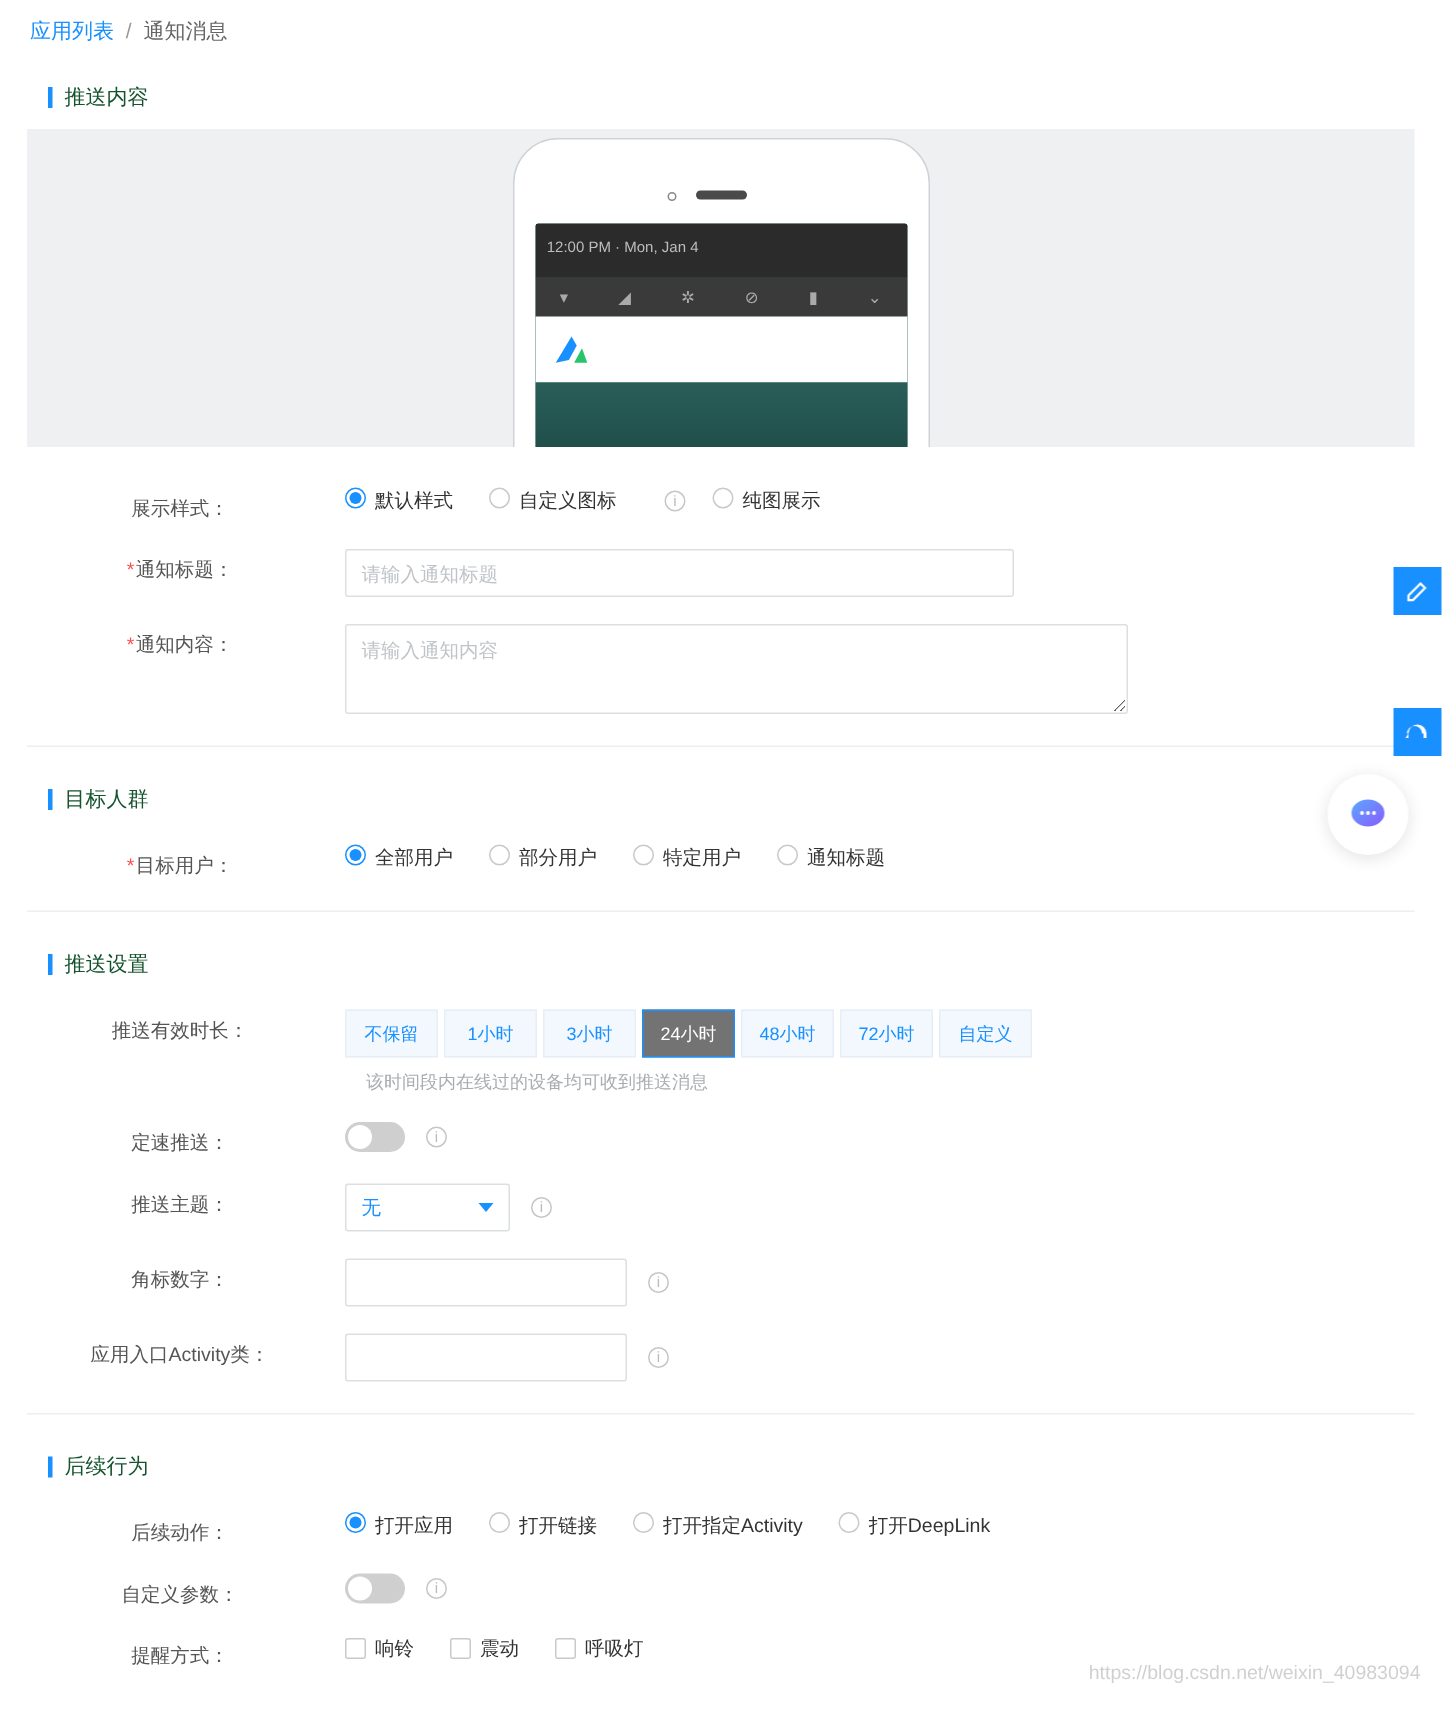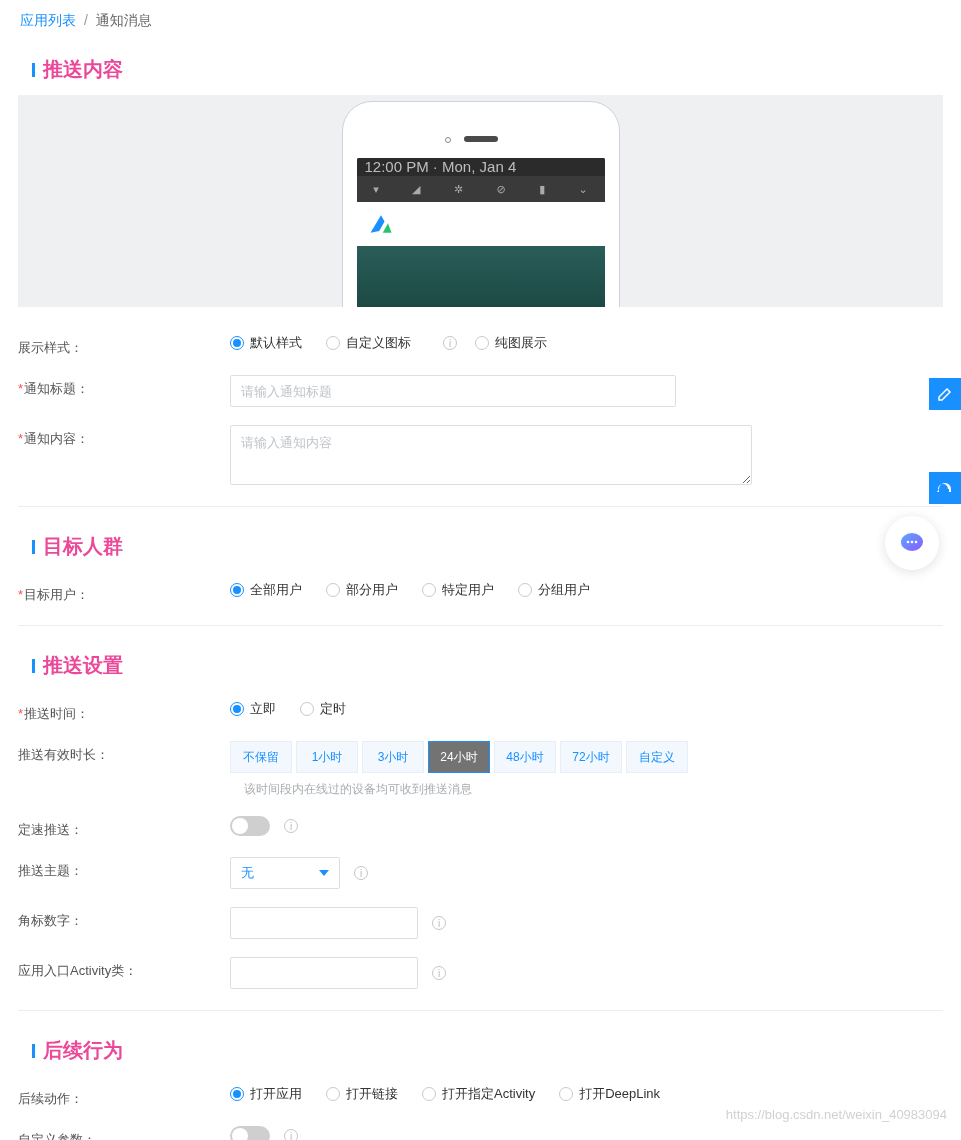--- a/index.html
+++ b/index.html
@@ -2,37 +2,37 @@
 <html><head>
 <meta charset="utf-8">
 <style>
 *{box-sizing:border-box;margin:0;padding:0}
 body{font-family:"Microsoft YaHei","PingFang SC",Arial,sans-serif;font-size:13px;color:#333;background:#fff;width:961px}
 .breadcrumb{padding:12px 20px;font-size:14px}
 .breadcrumb a{color:#1890ff;text-decoration:none}
 .breadcrumb .sep{color:#999;margin:0 4px}
 .breadcrumb .cur{color:#666}
 .card{background:#fff;margin:0 18px}
-.sec-title{display:flex;align-items:center;font-size:20px;color:#ec4899;padding:14px 0 12px 14px;font-weight:700}
+.sec-title{display:flex;align-items:center;font-size:14px;color:#14532d;padding:14px 0 12px 14px;font-weight:400}
 .sec-title::before{content:"";width:3px;height:14px;background:#1890ff;margin-right:8px}
 .preview{background:#eef0f1;height:212px;margin:0 0 18px 0;position:relative;overflow:hidden}
 .phone{position:absolute;left:50%;transform:translateX(-50%);top:6px;width:278px;height:500px;background:#fff;border:1px solid #cfd3d7;border-radius:30px}
 .speaker{position:absolute;top:34px;left:50%;transform:translateX(-50%);width:34px;height:6px;background:#4a4a4a;border-radius:3px}
 .cam{position:absolute;top:35px;left:102px;width:6px;height:6px;border:1px solid #888;border-radius:50%}
 .screen{position:absolute;top:56px;left:14px;right:14px;bottom:14px;background:#1f5a54;border-radius:2px;overflow:hidden}
-.statusbar{height:18px;background:#2b2b2b;color:#bdbdbd;font-size:15px;padding:0 8px}
+.statusbar{height:36px;background:#2b2b2b;color:#bdbdbd;font-size:10px;padding:11px 8px}
 .iconbar{height:26px;background:#3a3a3a;display:flex;align-items:center;justify-content:space-around;color:#aaa;font-size:11px}
 .notif{background:#fff;height:44px;display:flex;align-items:center;padding:0 10px}
 .logo{width:28px;height:28px}
 .wallpaper{height:120px;background:linear-gradient(180deg,#2a5e59 0%,#1a4540 60%,#153a36 100%)}
 .form-row{display:flex;align-items:flex-start;padding:9px 0}
-.form-label{width:212px;text-align:left;color:#555;font-size:13px;padding-right:8px;padding-top:5px;flex-shrink:0}
+.form-label{width:212px;text-align:center;color:#555;font-size:13px;padding-right:8px;padding-top:5px;flex-shrink:0}
 .form-label .req{color:#ff4d4f;margin-right:1px}
 .form-ctrl{display:flex;align-items:center;flex-wrap:wrap;gap:6px}
-.radio{display:inline-flex;align-items:center;margin-right:18px;cursor:pointer}
+.radio{display:inline-flex;margin-right:18px;cursor:pointer}
 .radio-dot{width:14px;height:14px;border:1px solid #c9c9c9;border-radius:50%;margin-right:6px;position:relative;flex-shrink:0}
 .radio.sel .radio-dot{border-color:#1890ff}
 .radio.sel .radio-dot::after{content:"";position:absolute;top:2px;left:2px;width:8px;height:8px;background:#1890ff;border-radius:50%}
 .checkbox{display:inline-flex;align-items:center;margin-right:18px;cursor:pointer}
 .checkbox-box{width:14px;height:14px;border:1px solid #c9c9c9;border-radius:2px;margin-right:6px}
 .txt-input{width:446px;height:32px;border:1px solid #dcdfe2;border-radius:2px;padding:12px 10px;font-size:13px;color:#333}
 .txt-input::placeholder{color:#c0c4c8}
 .txtarea{width:522px;height:60px;border:1px solid #dcdfe2;border-radius:2px;padding:8px 10px;font-size:13px;resize:both}
 .txtarea::placeholder{color:#c0c4c8}
 .sm-input{width:188px;height:32px;border:1px solid #dcdfe2;border-radius:2px;padding:0 10px}
@@ -136,42 +136,29 @@
       <label class="radio">
           <span class="radio-dot"></span>
           <span>部分用户</span>
         </label>
       <label class="radio">
           <span class="radio-dot"></span>
           <span>特定用户</span>
         </label>
       <label class="radio">
           <span class="radio-dot"></span>
-          <span>分组用户</span>
+          <span>通知标题</span>
         </label>
     </div>
   </div>
 
   <hr class="hr">
 
   <div class="sec-title">推送设置</div>
 
-  <div class="form-row">
-    <div class="form-label"><span class="req">*</span><span>推送时间：</span></div>
-    <div class="form-ctrl">
-      <label class="radio sel">
-          <span class="radio-dot"></span>
-          <span>立即</span>
-        </label>
-      <label class="radio">
-          <span class="radio-dot"></span>
-          <span>定时</span>
-        </label>
-    </div>
-  </div>
 
   <div class="form-row">
     <div class="form-label">推送有效时长：</div>
     <div class="form-ctrl" style="display:block">
       <div class="seg">
         <div class="seg-btn">不保留</div>
         <div class="seg-btn">1小时</div>
         <div class="seg-btn">3小时</div>
         <div class="seg-btn active">24小时</div>
         <div class="seg-btn">48小时</div>

